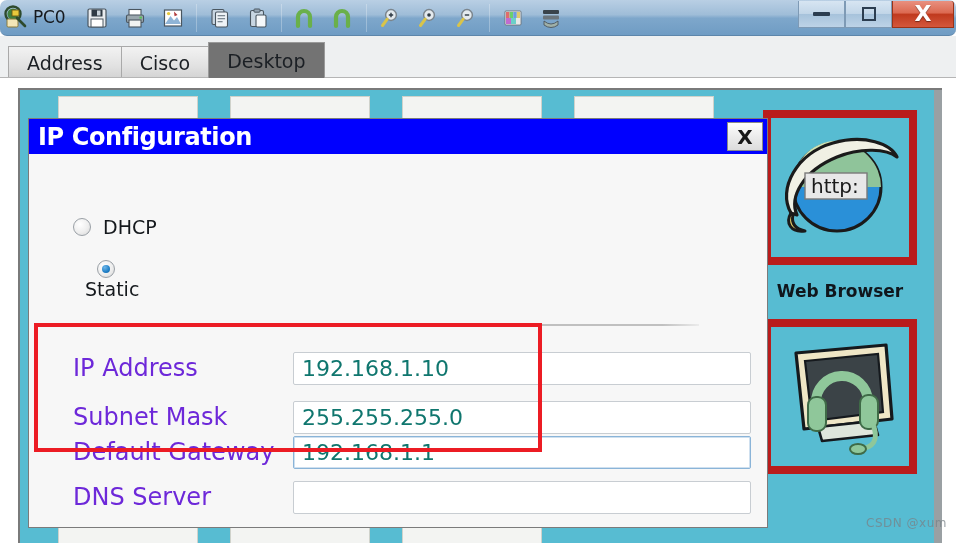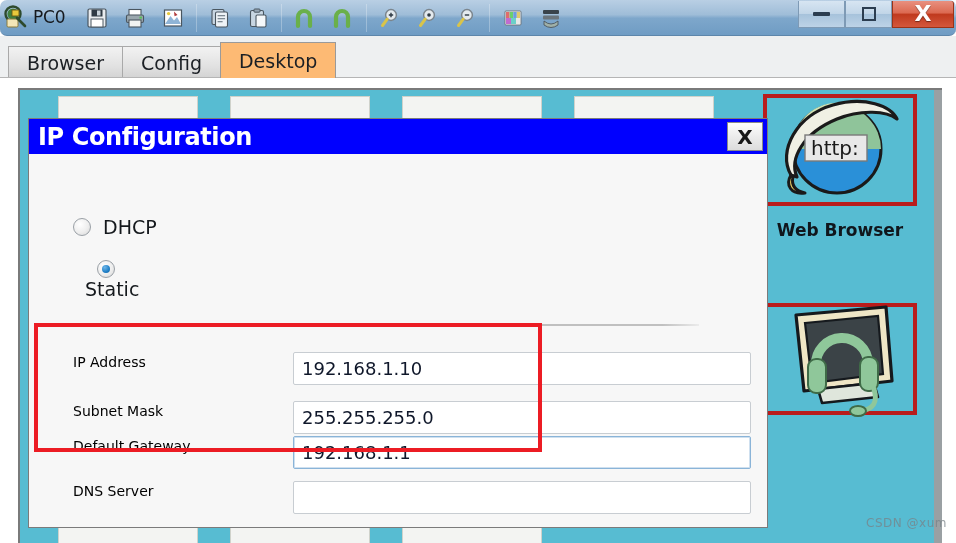--- a/index.html
+++ b/index.html
@@ -125,21 +125,21 @@
     font-size: 19px;
     color: #1b1f24;
     background: linear-gradient(to bottom, #f2f2f2 0%, #e2e2e2 60%, #d3d3d3 100%);
     border: 1px solid #a9a9a9;
     border-bottom: none;
     box-sizing: border-box;
     margin-right: -1px;
     font-family: "DejaVu Sans", "Liberation Sans", sans-serif;
   }
   .tab.active {
-    background: #fdba74;
+    background: #737373;
     height: 36px;
     border-color: #9a9a9a;
     position: relative;
     z-index: 3;
     margin-top: 7px;
   }
   .tabstrip .tabline {
     position: absolute;
     left: 0; bottom: 0;
     width: 956px; height: 1px;
@@ -173,23 +173,23 @@
   }
 
   
   .sideitem {
     position: absolute;
     width: 160px;
     text-align: center;
   }
   .sidebox {
     width: 154px;
-    height: 112px;
-    margin: 0 auto;
-    border: 4px solid #b91c1c;
+    height: 155px;
+    margin: 16px auto;
+    border: 8px solid #b91c1c;
     box-sizing: border-box;
     display: flex;
     align-items: center;
     justify-content: center;
     background: #57bcd2;
   }
   .sidelabel {
     margin-top: 14px;
     font-size: 17px;
     font-weight: bold;
@@ -291,40 +291,40 @@
   .fieldrow {
     position: absolute;
     left: 0;
     width: 740px;
     height: 30px;
   }
   .fieldlabel {
     position: absolute;
     left: 44px;
     top: 2px;
-    font-size: 14px;
-    color: #000000;
+    font-size: 24px;
+    color: #6d28d9;
     font-family: "DejaVu Sans", "Liberation Sans", sans-serif;
     white-space: nowrap;
   }
   .fieldinput {
     position: absolute;
     left: 264px;
     top: 0;
     width: 458px;
     height: 33px;
     box-sizing: border-box;
     background: #ffffff;
     border: 1px solid #c8cdd2;
     border-radius: 2px;
     display: flex;
     align-items: center;
     padding-left: 8px;
-    font-size: 18px;
-    color: #0f172a;
+    font-size: 22px;
+    color: #0f766e;
     font-family: "DejaVu Sans", "Liberation Sans", sans-serif;
   }
   .fieldinput.focused {
     border: 1px solid #8ab4d8;
     box-shadow: inset 0 0 0 1px #cfe0ef;
   }
 
   
   .annot {
     position: absolute;
@@ -475,24 +475,24 @@
       </div>
       <div class="wc close">
         <span class="wc-closeglyph">X</span>
       </div>
     </div>
   </div>
 
   <div class="tabstrip">
     <div class="tabrow">
       <div class="tab">
-        <span>Browser</span>
+        <span>Address</span>
       </div>
       <div class="tab">
-        <span>Config</span>
+        <span>Cisco</span>
       </div>
       <div class="tab active">
         <span>Desktop</span>
       </div>
     </div>
     <div class="tabline"></div>
   </div>
 
   <div class="pane">
     <div class="desk">

